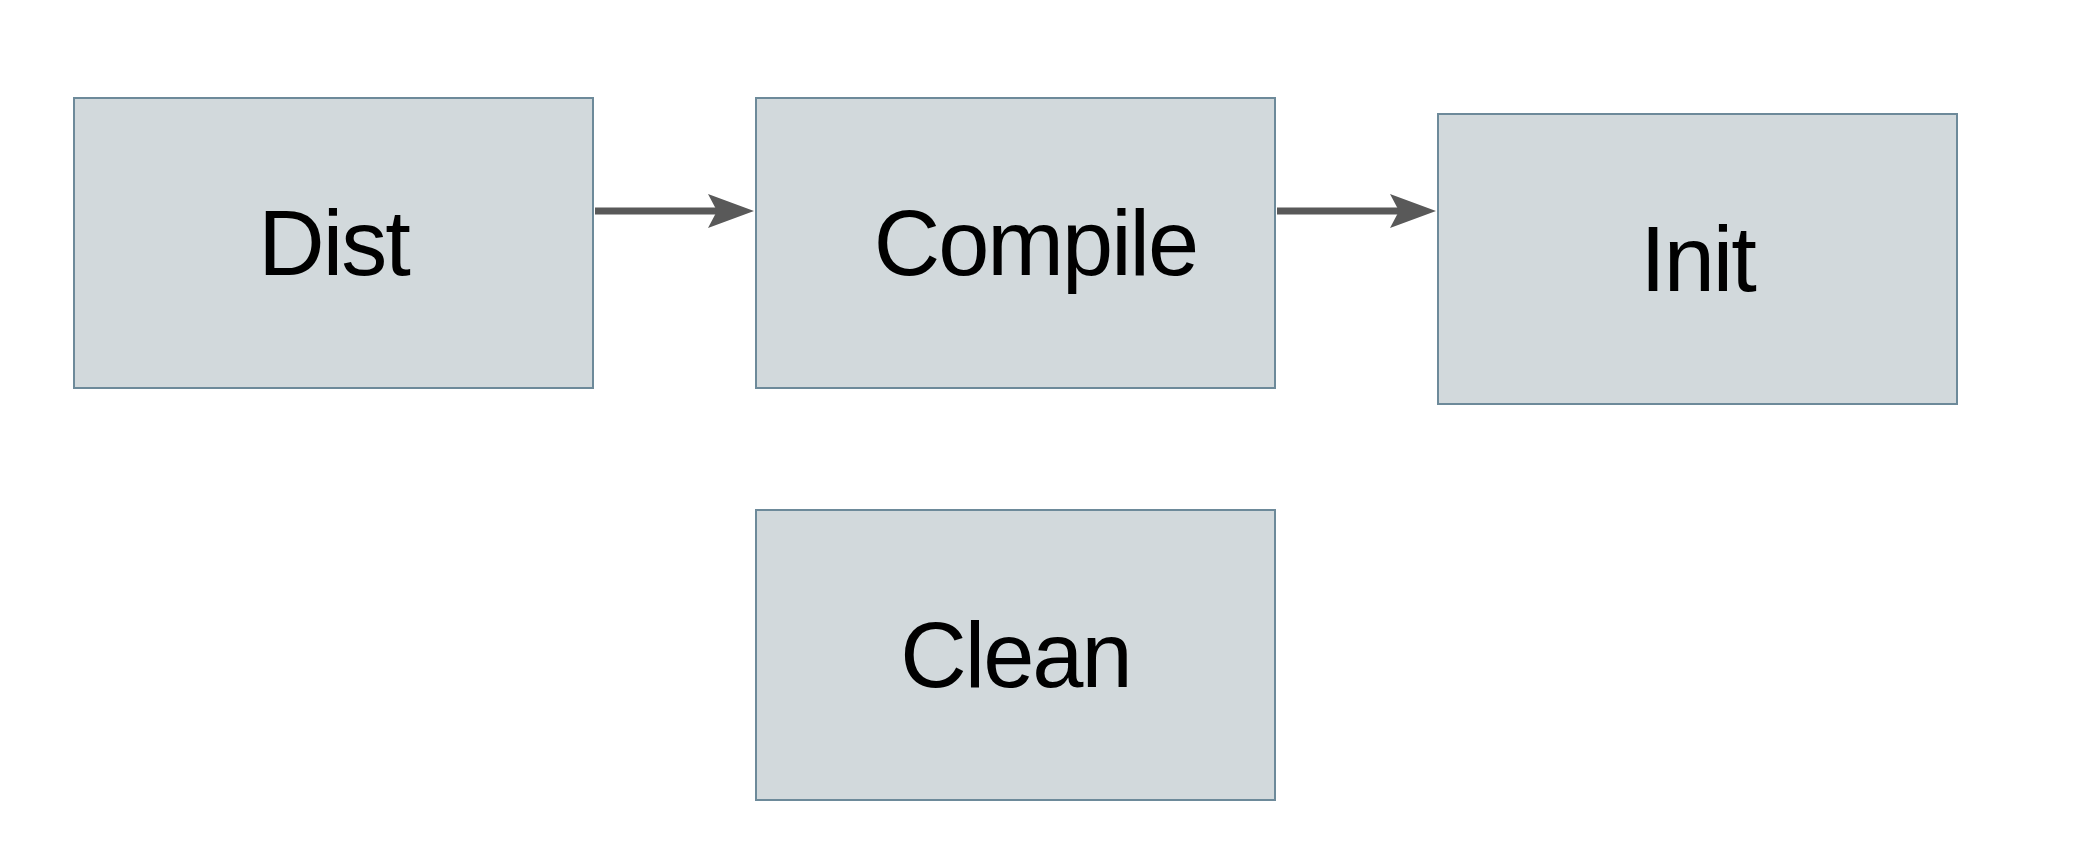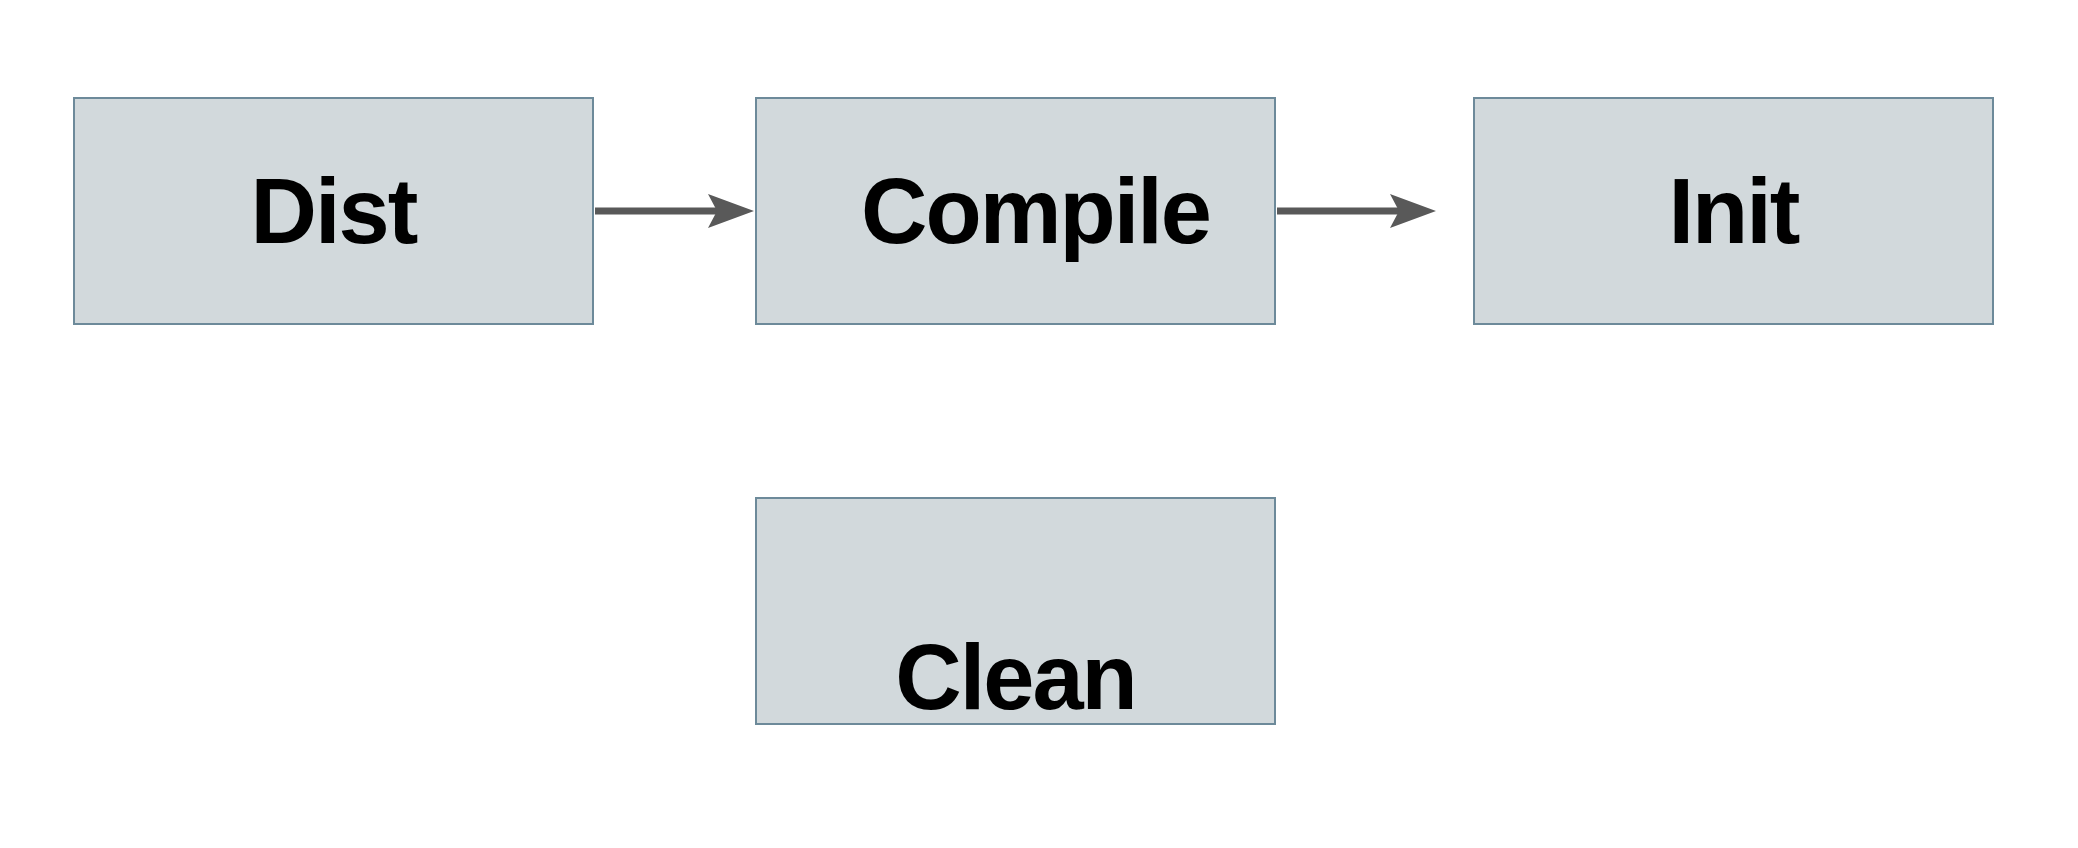--- a/index.html
+++ b/index.html
@@ -27,40 +27,39 @@
     stroke: var(--arrow, #595959);
     stroke-width: 7;
   }
   .edge polygon {
     fill: var(--arrow, #595959);
     stroke: none;
   }
   .node {
     position: absolute;
     width: 521px;
-    height: 228px;
+    height: 292px;
     background: var(--node-fill, #d2d9dc);
     border: 2px solid var(--node-border, #6d8a9a);
     box-sizing: border-box;
     display: flex;
     align-items: center;
     justify-content: center;
-    font-weight: bold;
   }
   .node-label {
     font-size: 92px;
     letter-spacing: -2px;
     color: var(--node-text, #000000);
     line-height: 1;
     white-space: nowrap;
   }
   .node-dist    { left: 73px;   top: 97px;  }
   .node-compile { left: 755px;  top: 97px; padding-left: 40px;  }
-  .node-init    { left: 1437px; top: 97px; margin-left: 36px;  }
-  .node-clean   { left: 755px;  top: 497px; align-items: flex-end; }
+  .node-init    { left: 1437px; top: 113px;  }
+  .node-clean   { left: 755px;  top: 509px; }
 </style>
 </head>
 <body>
 
 <div class="canvas">
 
   <svg class="edges" viewBox="0 0 2078 848" xmlns="http://www.w3.org/2000/svg" aria-hidden="true">
     <g class="edge">
       <line x1="595" y1="211" x2="719" y2="211"></line>
       <polygon points="754,211 708,194 717,211 708,228"></polygon>

